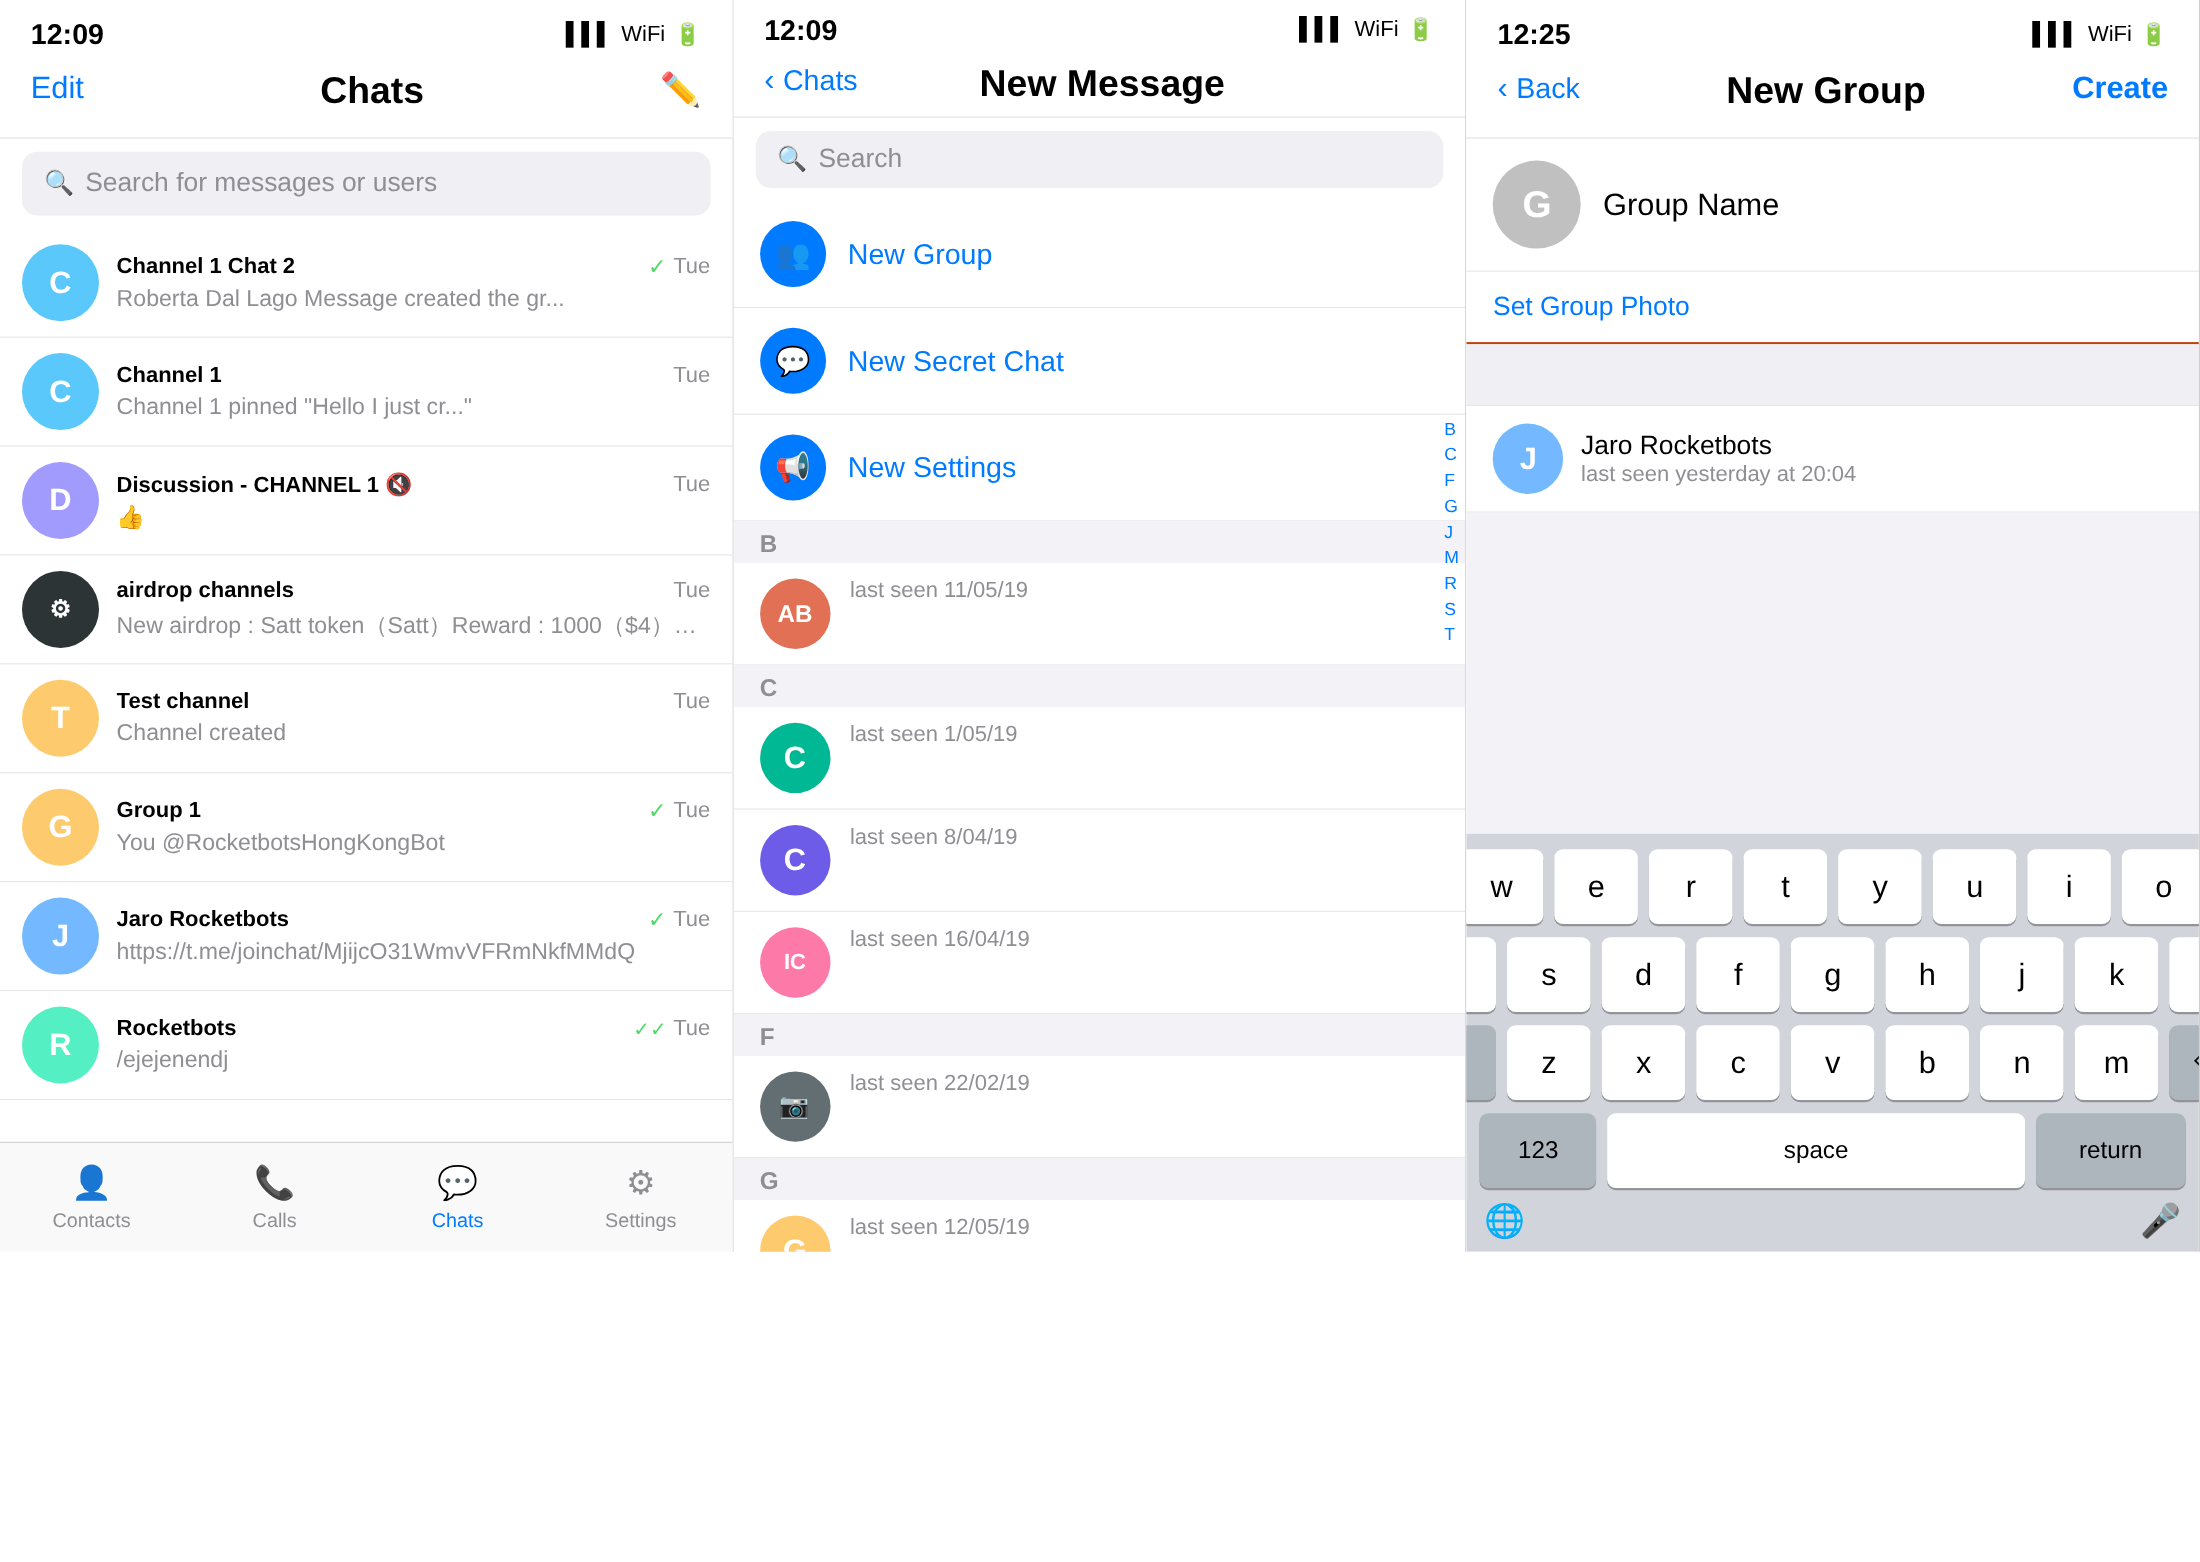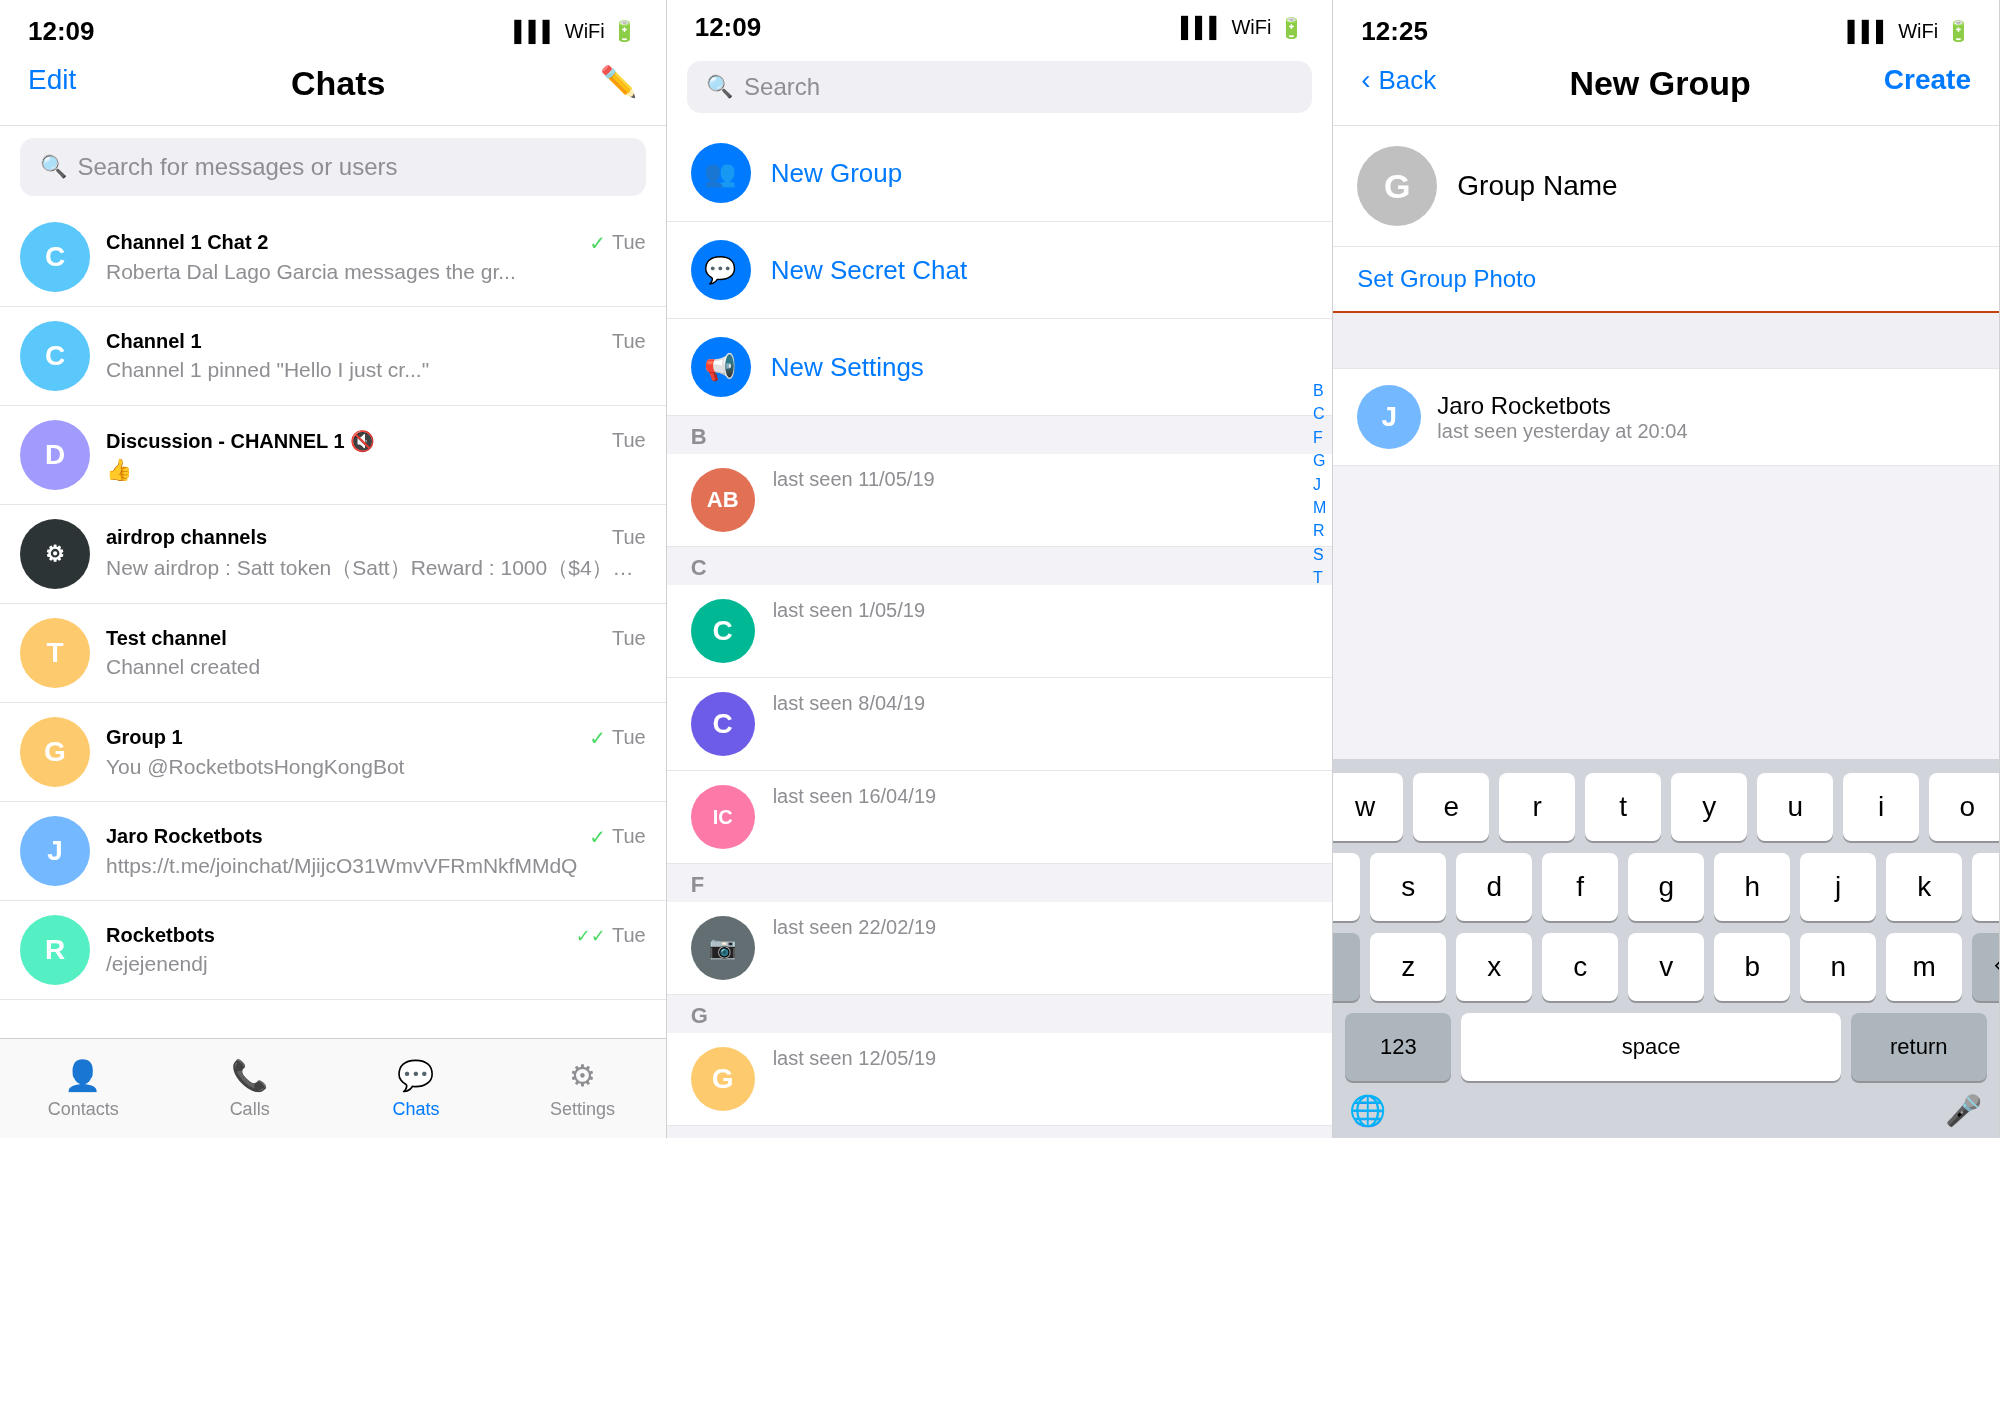--- a/index.html
+++ b/index.html
@@ -410,21 +410,21 @@
 
     <div class="chat-list">
 
       <div class="chat-item">
         <div class="avatar" style="background:#5ac8fa">C</div>
         <div class="chat-info">
           <div class="chat-top">
             <span class="chat-name">Channel 1 Chat 2</span>
             <span class="chat-time"><span class="check-mark">✓</span> Tue</span>
           </div>
-          <div class="chat-preview">Roberta Dal Lago Garcia messages the gr...</div>
+          <div class="chat-preview">Roberta Dal Lago Message created the gr...</div>
         </div>
       </div>
 
       <div class="chat-item">
         <div class="avatar" style="background:#5ac8fa">C</div>
         <div class="chat-info">
           <div class="chat-top">
             <span class="chat-name">Channel 1</span>
             <span class="chat-time">Tue</span>
           </div>
@@ -524,20 +524,28 @@
 
     <div class="status-bar">
       <span class="status-time">12:09</span>
       <div class="status-icons">
         <span>▌▌▌</span>
         <span>WiFi</span>
         <span>🔋</span>
       </div>
     </div>
 
+    <div class="nav-bar">
+      <span class="nav-btn">
+        <span class="back-arrow">‹</span>
+        <span style="font-size:26px;color:#007aff;">Chats</span>
+      </span>
+      <span class="nav-title">New Message</span>
+      <span style="width:80px"></span>
+    </div>
 
     <div class="search-bar">
       <span class="search-icon-text">🔍</span>
       <span class="search-placeholder">Search</span>
     </div>
 
     <div class="menu-item">
       <div class="menu-icon-circle">👥</div>
       <span class="menu-item-label">New Group</span>
     </div>

